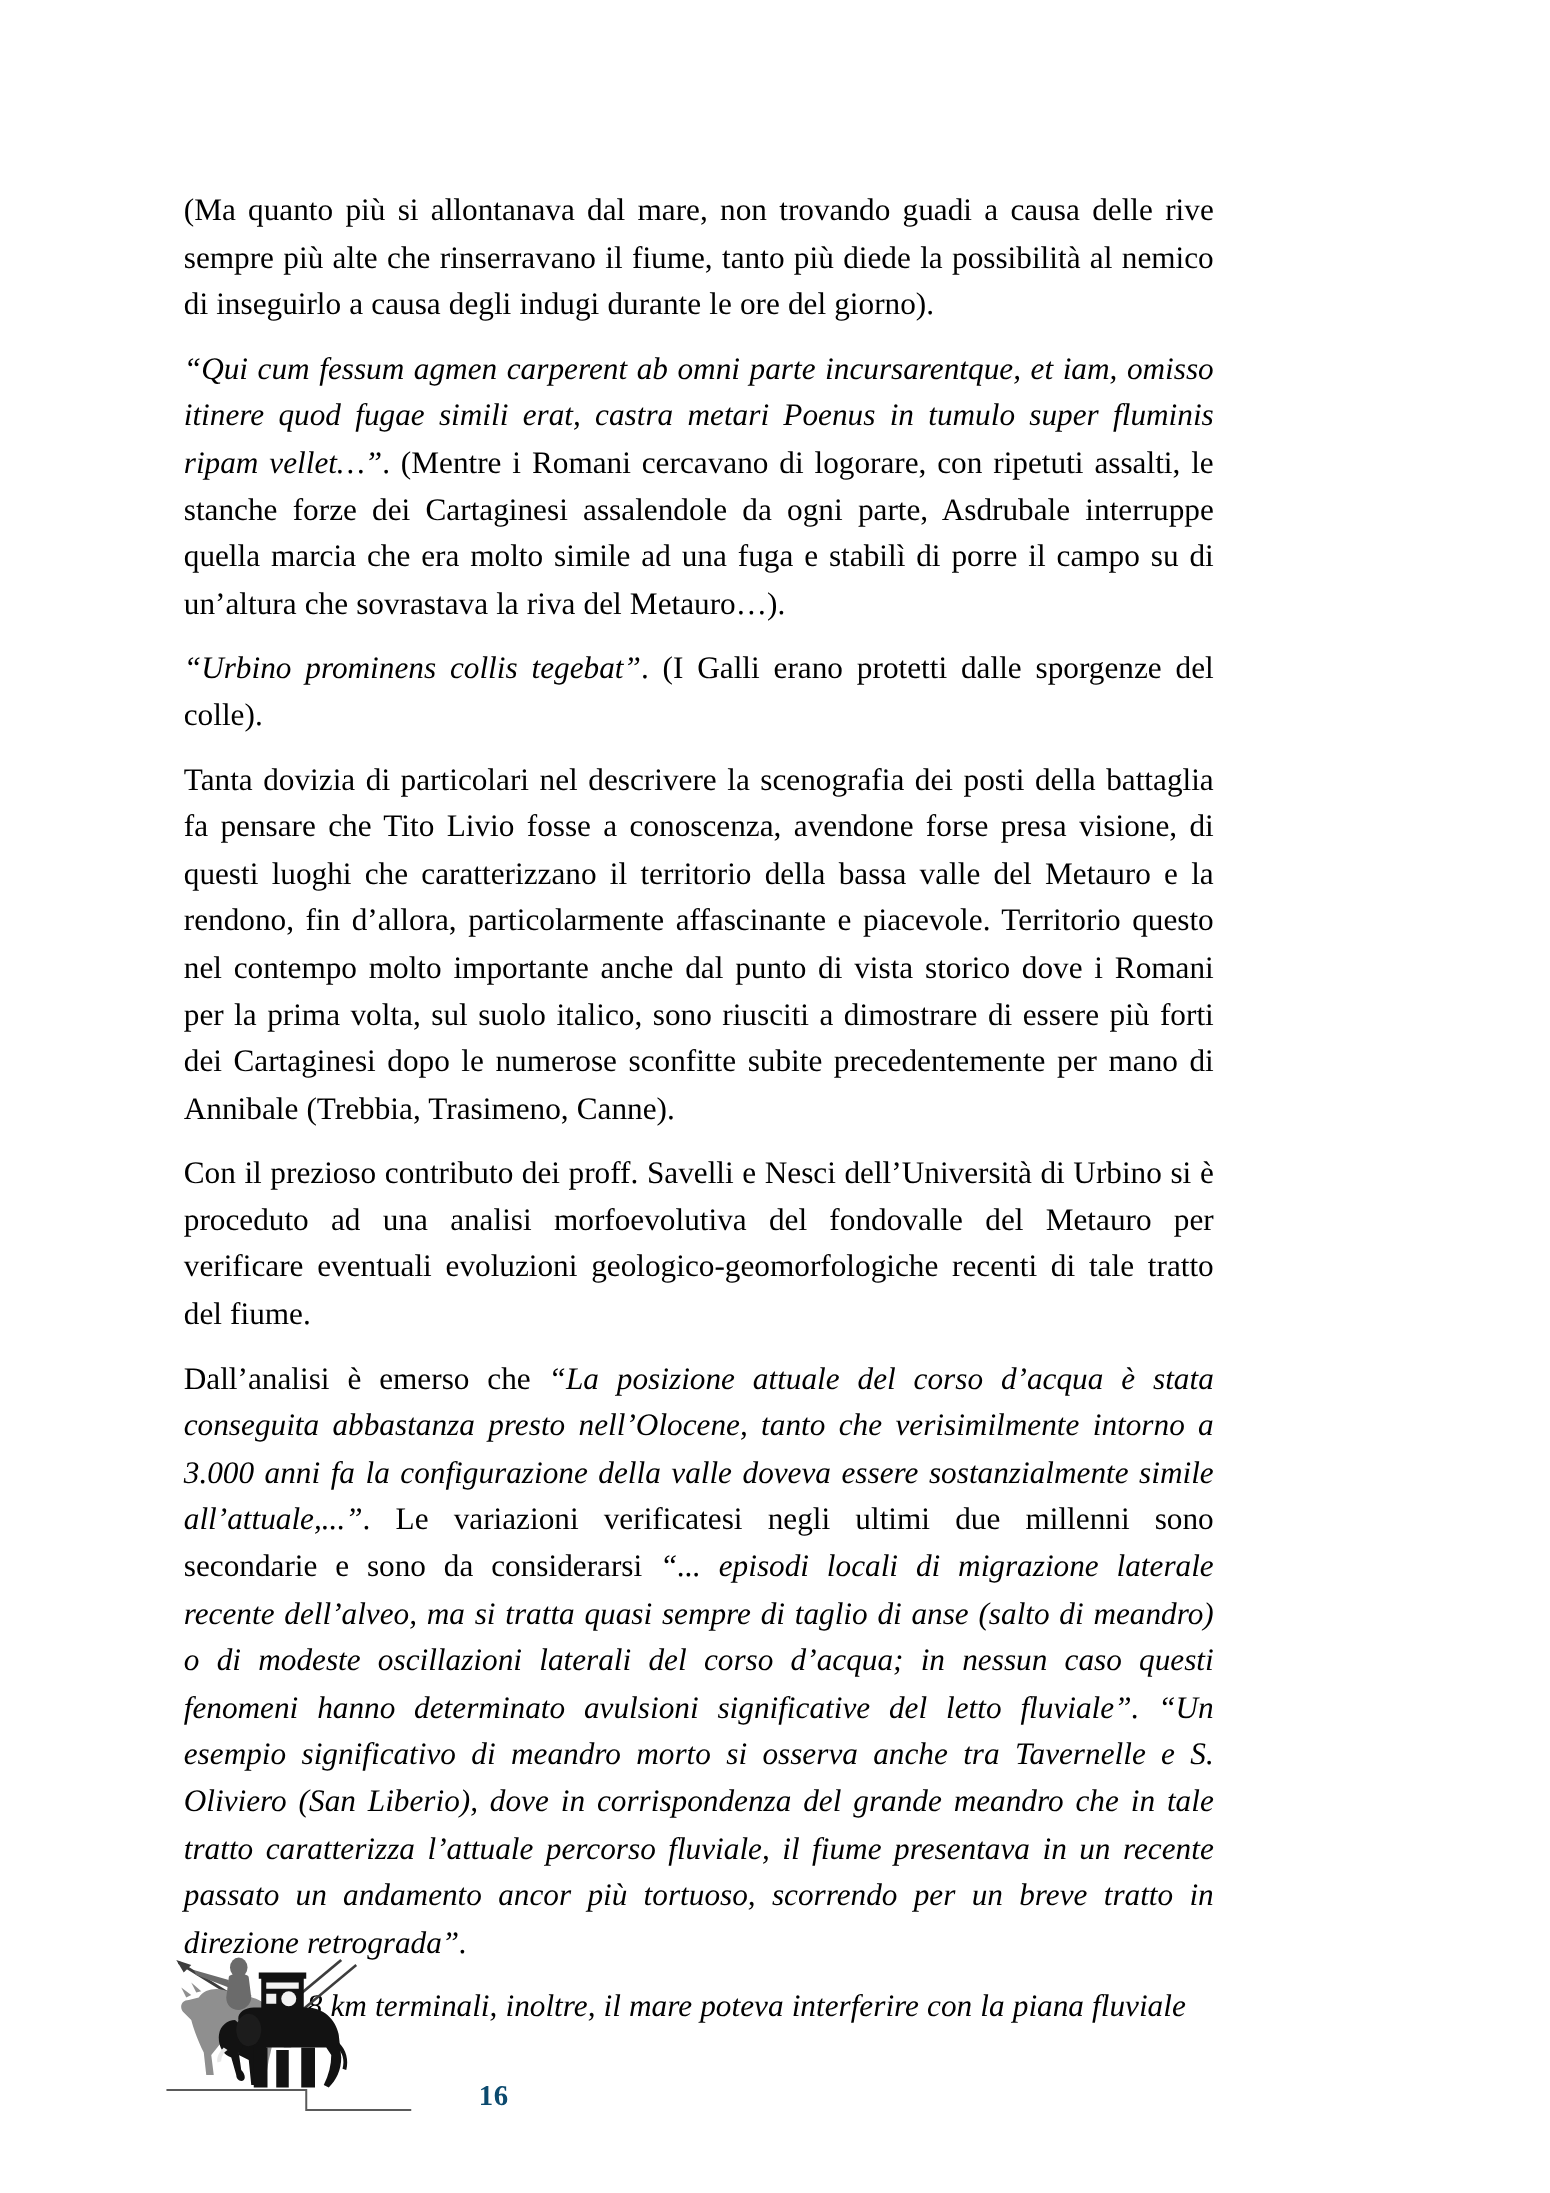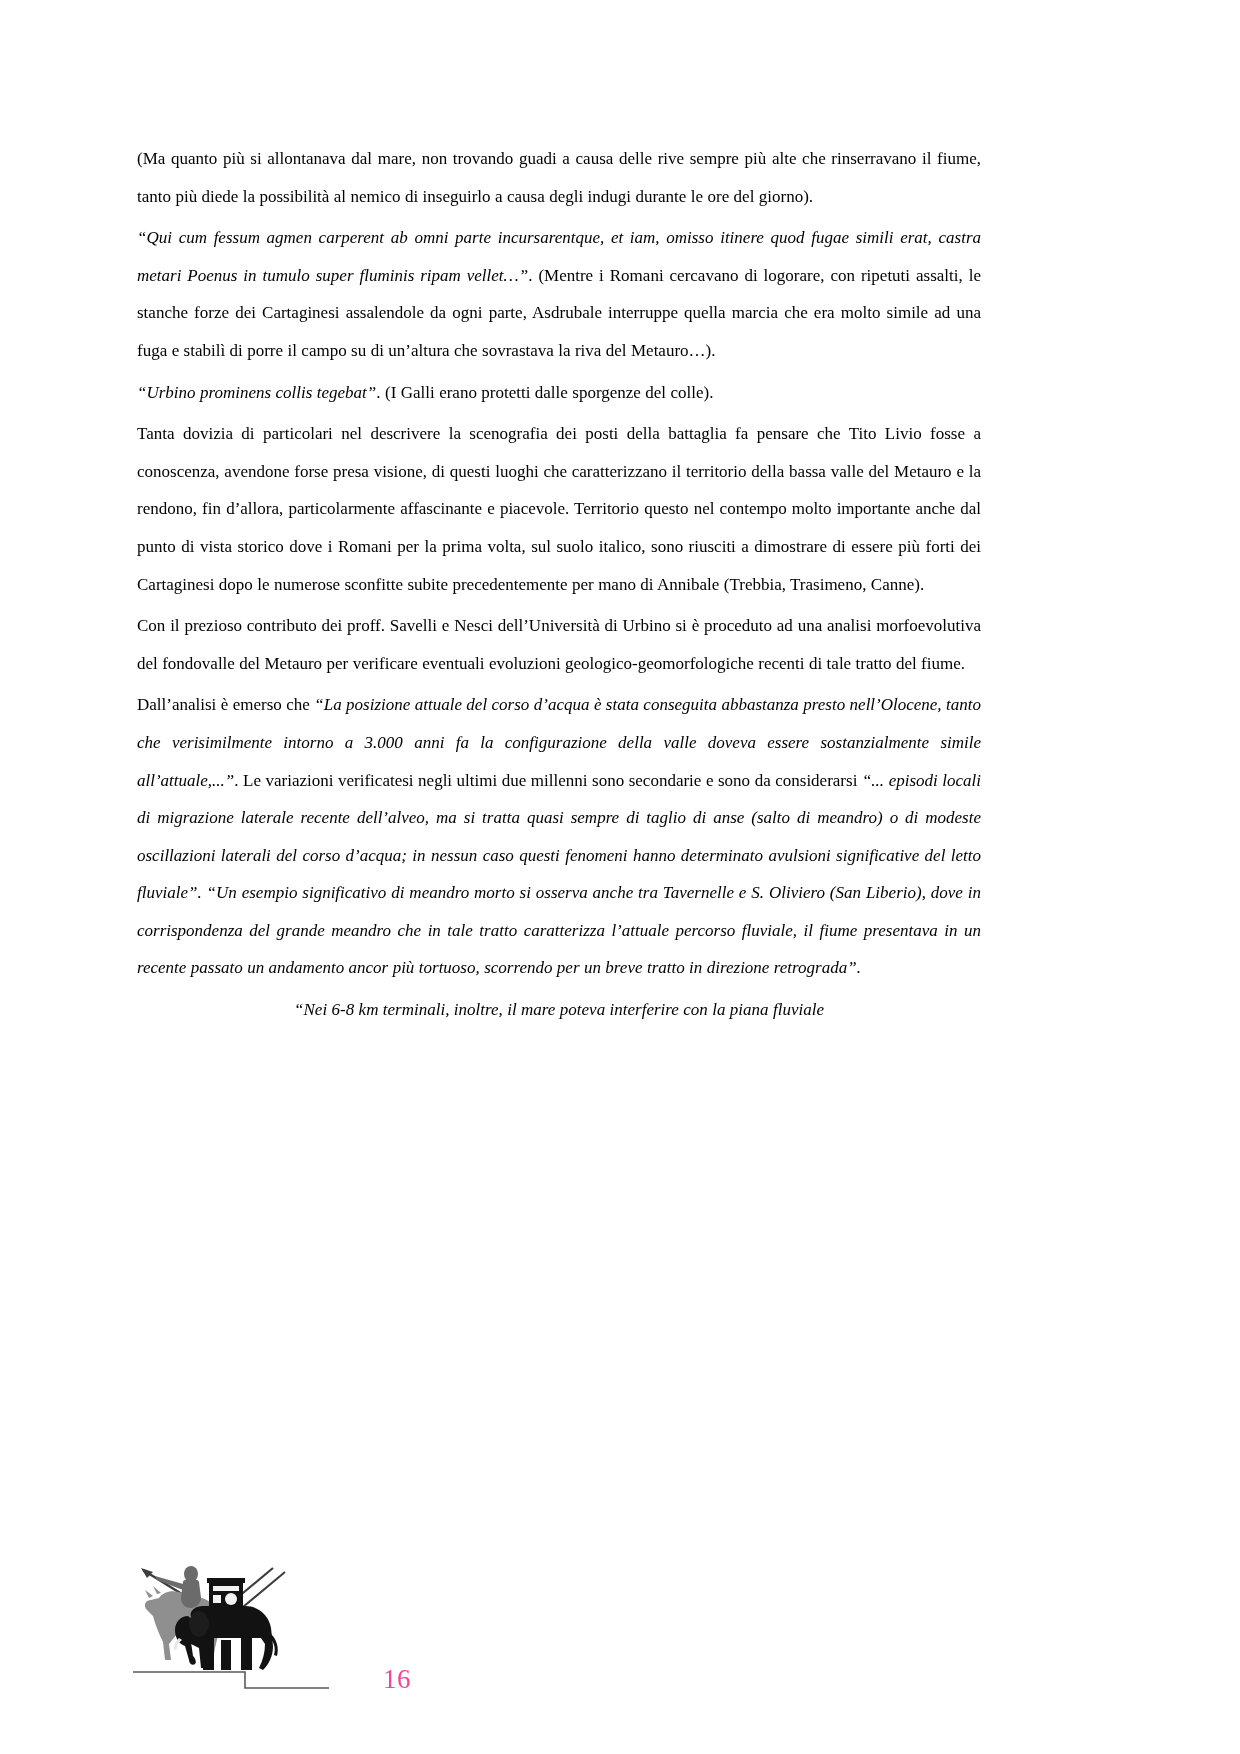--- a/index.html
+++ b/index.html
@@ -15,24 +15,24 @@
     box-sizing: border-box;
     overflow: hidden;
   }
   .textblock {
     position: absolute;
     left: 133px;
     top: 136px;
     width: 852px;
   }
   p.line-para {
-    margin: 4px;
+    margin: 14px;
     padding: 0;
     font-family: "Liberation Serif", "DejaVu Serif", serif;
-    font-size: 17px;
+    font-size: 25px;
     line-height: 37.6px;
     color: #000000;
     text-align: justify;
     text-justify: inter-word;
     -webkit-hyphens: none;
     hyphens: none;
     word-spacing: 0.01em;
   }
   p.line-para.last-left {
     text-align: center;
@@ -56,23 +56,24 @@
     height: 140px;
   }
   .emblem svg {
     display: block;
   }
   .page-number {
     position: absolute;
     left: 250px;
     top: 100px;
     font-family: "Liberation Serif", "DejaVu Serif", serif;
-    font-size: 27px;
-    color: #ec4899;
+    font-size: 23px;
+    color: #0c4a6e;
     letter-spacing: 0.5px;
+    font-weight: bold;
   }
 </style>
 </head>
 <body>
 
 <div class="page">
 
   <div class="textblock">
 
     <p class="line-para">

